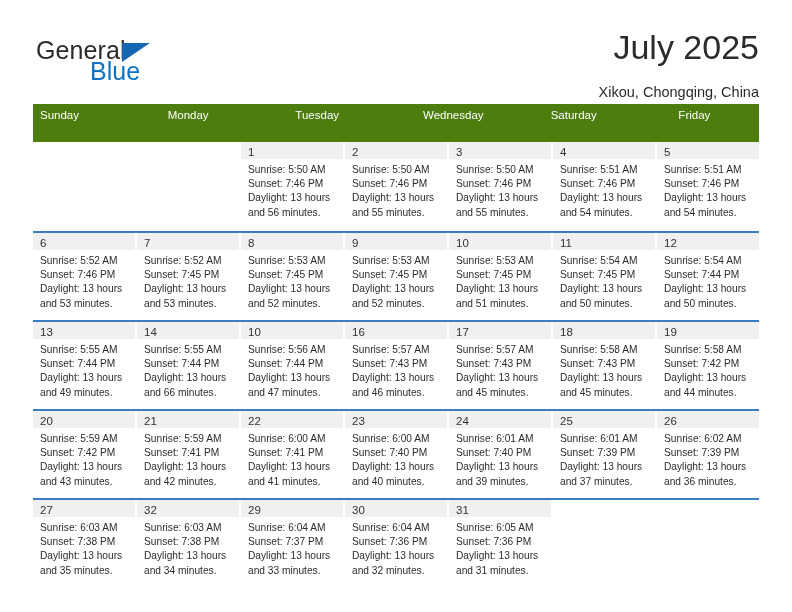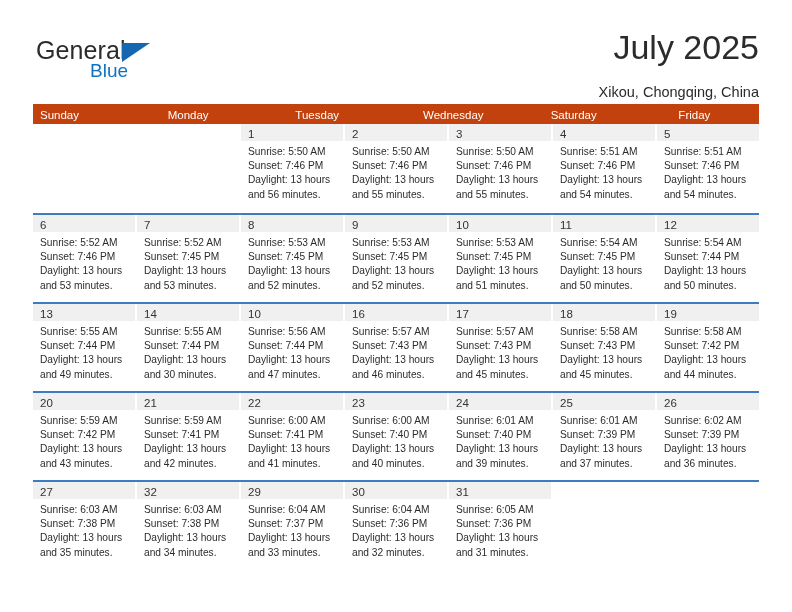--- a/index.html
+++ b/index.html
@@ -53,21 +53,21 @@
     top: 7px;
     width: 0;
     height: 0;
     border-left: 28px solid #1567b2;
     border-bottom: 19px solid transparent;
   }
   .brand-blue {
     position: absolute;
     left: 57px;
     top: 21px;
-    font-size: 19px;
+    font-size: 25px;
     color: #1172c4;
     line-height: 28px;
     font-family: "Liberation Sans", sans-serif;
   }
   .title-block {
     position: absolute;
     right: 0;
     top: 0;
     text-align: right;
   }
@@ -88,22 +88,22 @@
   
   .calendar {
     position: absolute;
     left: 33px;
     top: 104px;
     width: 726px;
   }
   .dow-row {
     display: flex;
     width: 100%;
-    background: #c2410c;
-    height: 20px;
+    background: #4d7c0f;
+    height: 38px;
     gap: 40px;
   }
   .dow {
     flex: 1 1 0;
     color: #ffffff;
     font-size: 11.5px;
     line-height: 22px;
     padding-left: 7px;
     box-sizing: border-box;
     white-space: nowrap;
@@ -309,21 +309,21 @@
               <div class="dayline">Daylight: 13 hours</div>
               <div class="dayline">and 49 minutes.</div>
             </div>
           </div>
           <div class="daycell filled">
             <div class="datenum-band"><span class="datenum">14</span></div>
             <div class="daybody">
               <div class="dayline">Sunrise: 5:55 AM</div>
               <div class="dayline">Sunset: 7:44 PM</div>
               <div class="dayline">Daylight: 13 hours</div>
-              <div class="dayline">and 30 minutes.</div>
+              <div class="dayline">and 66 minutes.</div>
             </div>
           </div>
           <div class="daycell filled">
             <div class="datenum-band"><span class="datenum">10</span></div>
             <div class="daybody">
               <div class="dayline">Sunrise: 5:56 AM</div>
               <div class="dayline">Sunset: 7:44 PM</div>
               <div class="dayline">Daylight: 13 hours</div>
               <div class="dayline">and 47 minutes.</div>
             </div>

